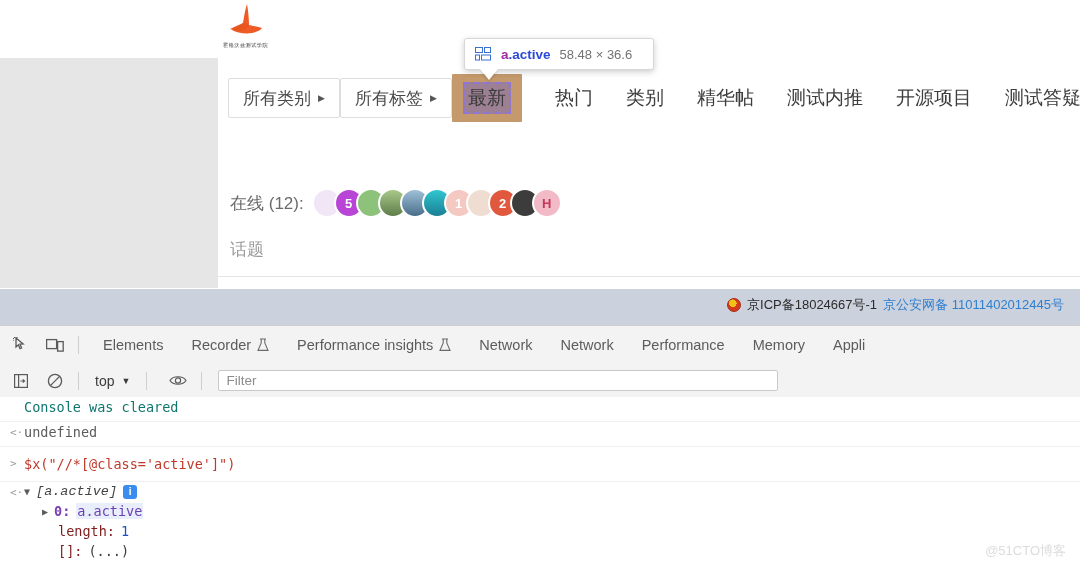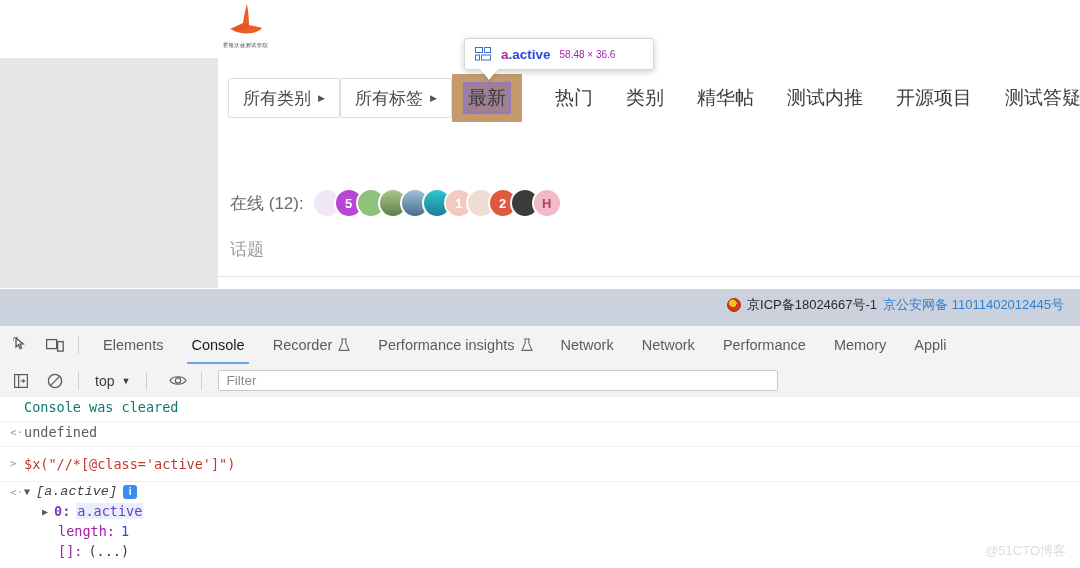--- a/index.html
+++ b/index.html
@@ -72,21 +72,21 @@
     position:absolute;left:464px;top:38px;width:190px;height:32px;background:#fff;
     border:1px solid #d7d7d7;border-radius:3px;box-shadow:0 2px 6px rgba(0,0,0,.20);
     display:flex;align-items:center;padding:0 10px;box-sizing:border-box;gap:9px;z-index:40;
   }
   #tip-arrow{position:absolute;left:480px;top:69px;width:0;height:0;
     border-left:9px solid transparent;border-right:9px solid transparent;border-top:11px solid #fff;
     filter:drop-shadow(0 2px 1px rgba(0,0,0,.12));z-index:41;}
   #tip-tag{font-size:13.5px;font-weight:bold;}
   #tip-tag .t-el{color:#a02aa0;}
   #tip-tag .t-cls{color:#2c48d6;}
-  #tip-dims{font-size:10px;color:#a21caf;}
+  #tip-dims{font-size:13px;color:#737373;}
 
   
   #devtools{position:absolute;left:0;top:325px;width:1080px;height:243px;background:#fff;border-top:1px solid #cfcfcf;}
   #dt-tabbar{position:absolute;left:0;top:0;width:1080px;height:38px;background:#f3f3f3;border-bottom:1px solid #dcdcdc;display:flex;align-items:center;}
   .dt-iconbtn{width:26px;height:26px;margin-left:8px;display:flex;align-items:center;justify-content:center;color:#5a5a5a;}
   .dt-sep{width:1px;height:18px;background:#cfcfcf;margin:0 10px;}
   .dt-tab{font-size:14.5px;color:#5c5c5c;padding:0 14px;height:38px;display:flex;align-items:center;gap:6px;white-space:nowrap;position:relative;}
   .dt-tab.active{color:#1a1a1a;}
   .dt-tab.active::after{content:"";position:absolute;left:10px;right:10px;bottom:0;height:2px;background:#6ba2e8;}
 
@@ -101,21 +101,21 @@
   .c-gutter{width:14px;flex:0 0 14px;color:#9a9a9a;font-size:11px;line-height:18px;}
   .c-cleared{color:#0f766e;}
   .c-undef{color:#5c5c5c;}
   .c-input{color:#c0392b;}
 
   #out-row1{display:flex;align-items:center;gap:6px;}
   .tri{font-size:10px;color:#5a5a5a;}
   .ital-br{font-style:italic;color:#444;font-family:Liberation Mono, monospace;}
   .info-badge{width:14px;height:14px;border-radius:3px;background:#3b8cf0;color:#fff;font-size:10px;
     display:inline-flex;align-items:center;justify-content:center;font-family:"Liberation Sans",sans-serif;font-weight:bold;}
-  .kv-key{color:#a21caf;}
+  .kv-key{color:#7f1d1d;}
   .kv-num{color:#1a53c8;}
   .obj-ref{background:#e8eefc;color:#6a3fb5;padding:0 1px;}
 
   #watermark{position:absolute;right:14px;bottom:8px;font-size:13px;color:#dcdcdc;font-family:"Liberation Sans",sans-serif;}
   .nowrap{white-space:nowrap;}
 </style>
 </head>
 <body>
 
 <div id="page-area">
@@ -219,23 +219,20 @@
       <svg width="18" height="15" viewBox="0 0 18 15">
         <rect x="0.6" y="1.6" width="10" height="9" fill="none" stroke="#5a5a5a" stroke-width="1.3"></rect>
         <rect x="11.6" y="3.6" width="5.6" height="9.5" fill="none" stroke="#5a5a5a" stroke-width="1.3"></rect>
       </svg>
     </div>
     <div class="dt-sep"></div>
 
     <div class="dt-tab">
         <span>Elements</span>
       </div>
-    <div class="dt-tab active">
-        <span>Console</span>
-      </div>
     <div class="dt-tab">
       <span>Recorder</span>
       <svg width="12" height="14" viewBox="0 0 12 14">
         <path d="M4.2 1 L4.2 5 L1 12.4 H11 L7.8 5 L7.8 1 Z M3 1 H9" fill="none" stroke="#6a6a6a" stroke-width="1.1"></path>
       </svg>
     </div>
     <div class="dt-tab">
       <span>Performance insights</span>
       <svg width="12" height="14" viewBox="0 0 12 14">
         <path d="M4.2 1 L4.2 5 L1 12.4 H11 L7.8 5 L7.8 1 Z M3 1 H9" fill="none" stroke="#6a6a6a" stroke-width="1.1"></path>

